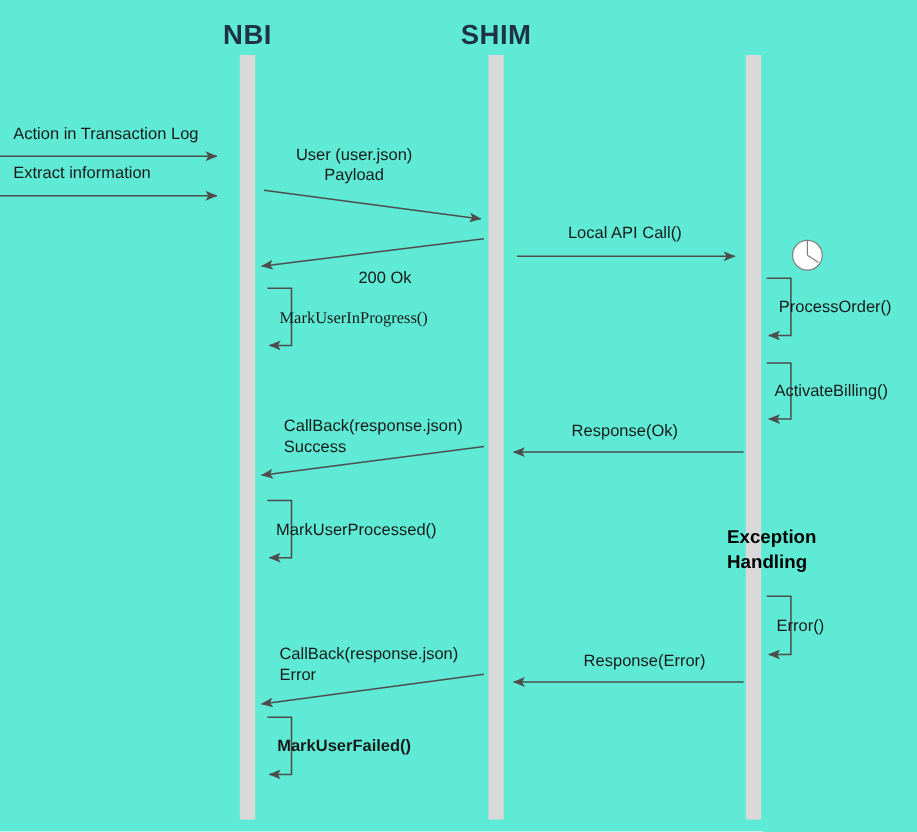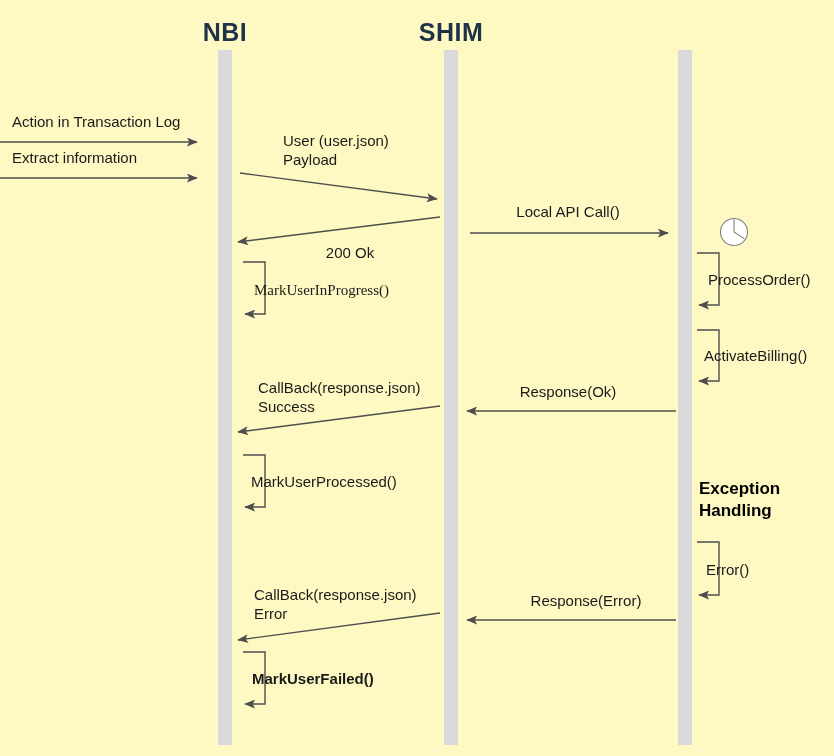--- a/index.html
+++ b/index.html
@@ -4,21 +4,21 @@
 <style>
   html, body {
     margin: 0;
     padding: 0;
     background: #ffffff;
   }
   #diagram-root {
     position: relative;
     width: 834px;
     height: 756px;
-    background: #fef9c3;
+    background: #5eead4;
     font-family: "Liberation Sans", sans-serif;
     overflow: hidden;
   }
   .lifeline-header {
     position: absolute;
     font-size: 25px;
     font-weight: bold;
     color: #1f3247;
     letter-spacing: 0.5px;
     white-space: nowrap;
@@ -116,21 +116,21 @@
     <path d="M243,455 L265,455 L265,507 L245,507" fill="none" stroke="#4d4d4d" stroke-width="1.4" marker-end="url(#ah)"></path>
 
     <path d="M697,542 L719,542 L719,595 L699,595" fill="none" stroke="#4d4d4d" stroke-width="1.4" marker-end="url(#ah)"></path>
 
     <path d="M243,652 L265,652 L265,704 L245,704" fill="none" stroke="#4d4d4d" stroke-width="1.4" marker-end="url(#ah)"></path>
   </svg>
 
   <div class="msg-label" style="left:12px; top:113px;">Action in Transaction Log</div>
   <div class="msg-label" style="left:12px; top:149px;">Extract information</div>
 
-  <div class="msg-label" style="left:283px; top:132px;">User (user.json)
+  <div class="msg-label" style="left:269px; top:132px;text-align:center;">User (user.json)
 Payload</div>
 
   <div class="msg-label center" style="left:350px; top:244px;">200 Ok</div>
 
   <div class="msg-label center" style="left:568px; top:203px;text-align:right;">Local API Call()</div>
 
   <div class="msg-label" style="left:258px; top:379px;">CallBack(response.json)
 Success</div>
 
   <div class="msg-label center" style="left:568px; top:383px;">Response(Ok)</div>
@@ -140,16 +140,16 @@
 
   <div class="msg-label center" style="left:568px; top:592px;margin-left:18px;">Response(Error)</div>
 
   <div class="msg-label" style="left:254px; top:281px;font-family:Liberation Serif, serif;">MarkUserInProgress()</div>
   <div class="msg-label" style="left:708px; top:271px;">ProcessOrder()</div>
   <div class="msg-label" style="left:704px; top:347px;">ActivateBilling()</div>
   <div class="msg-label" style="left:251px; top:473px;">MarkUserProcessed()</div>
   <div class="msg-label" style="left:706px; top:561px;">Error()</div>
   <div class="msg-label" style="left:252px; top:670px;font-weight:bold;">MarkUserFailed()</div>
 
-  <div class="section-label" style="left:699px; top:478px;">Exception
+  <div class="section-label" style="left:661px; top:478px;">Exception
 Handling</div>
 
 </div>
 
 </body></html>

